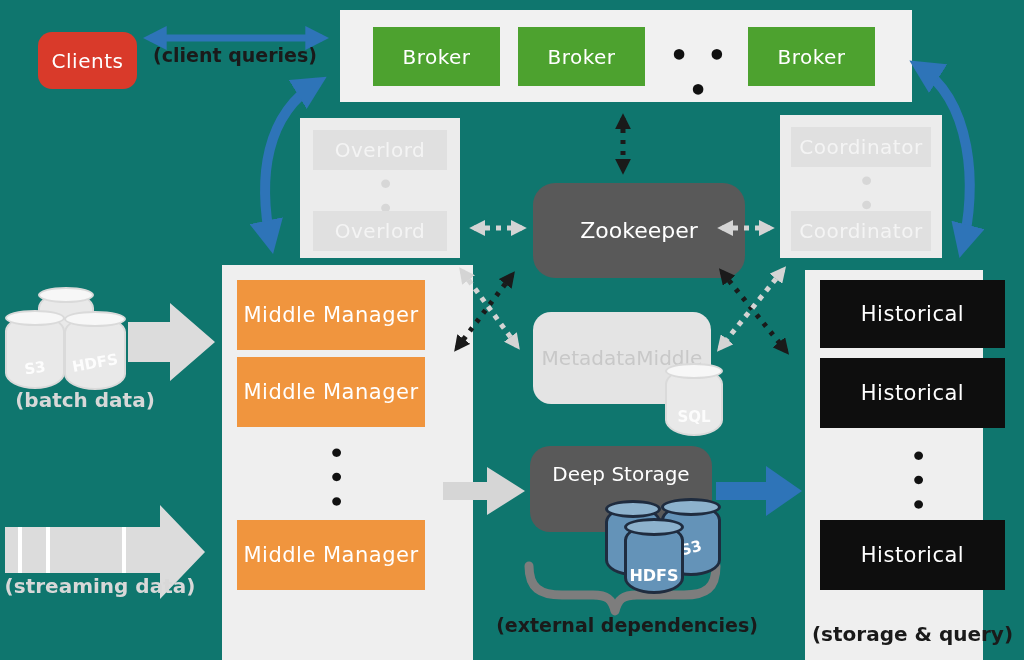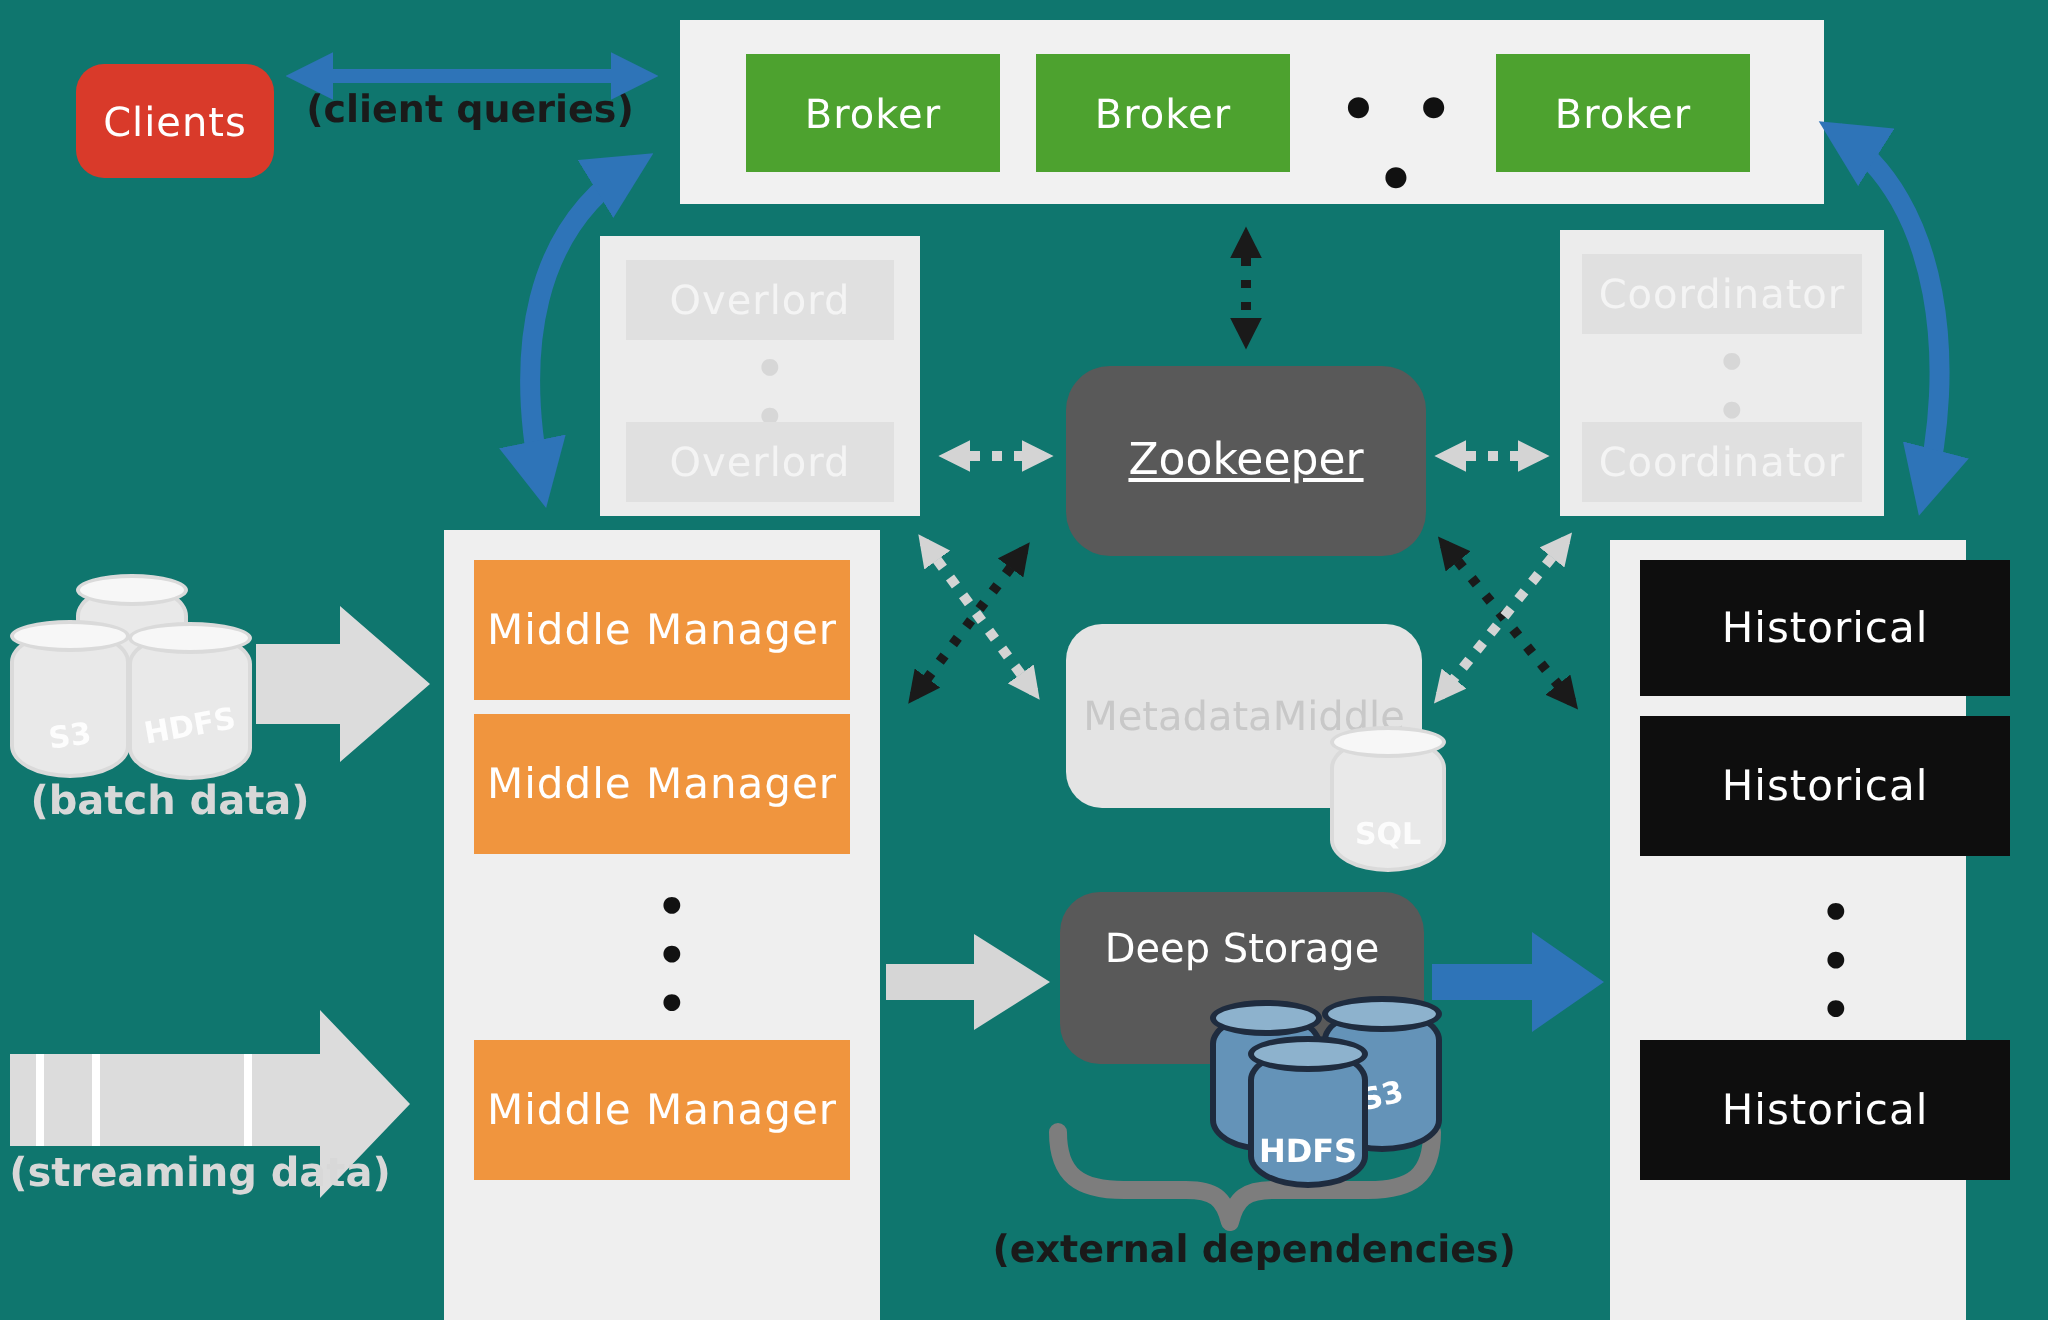--- a/index.html
+++ b/index.html
@@ -52,21 +52,21 @@
     <div class="vdots" style="left:72px;top:58px;color:#d7d7d7;">•••</div>
     <div class="box faded" style="left:13px;top:93px;width:134px;height:40px;">Overlord</div>
   </div>
 
   <div class="panel" style="left:780px;top:115px;width:162px;height:143px;background:#ececec;">
     <div class="box faded" style="left:11px;top:12px;width:140px;height:40px;">Coordinator</div>
     <div class="vdots" style="left:73px;top:58px;color:#d7d7d7;">•••</div>
     <div class="box faded" style="left:11px;top:96px;width:140px;height:40px;">Coordinator</div>
   </div>
 
-  <div class="darkbox" style="left:533px;top:183px;width:180px;height:95px;text-decoration:underline;">Zookeeper</div>
+  <div class="darkbox" style="left:533px;top:183px;width:212px;height:95px;">Zookeeper</div>
 
   <div class="abs" style="left:533px;top:312px;width:178px;height:92px;background:#e4e4e4;border-radius:18px;
        display:flex;flex-direction:row;align-items:center;justify-content:center;color:#c8c8c8;font-size:20px;line-height:1.45;">
     <span>Metadata</span>
     <span>Middle</span>
   </div>
   <div class="cyl graycyl z6" style="left:665px;top:368px;width:54px;height:64px;">
     <span class="lbl" style="font-size:15px;color:#fcfcfc;">SQL</span>
   </div>
 
@@ -74,32 +74,33 @@
     <span style="margin-top:16px;">Deep Storage</span>
   </div>
   <div class="cyl bluecyl z6" style="left:605px;top:506px;width:50px;height:64px;"></div>
   <div class="cyl bluecyl z6" style="left:661px;top:504px;width:54px;height:66px;">
     <span class="lbl" style="font-size:15px;bottom:16px;transform:rotate(-14deg);">S3</span>
   </div>
   <div class="cyl bluecyl z6" style="left:624px;top:524px;width:54px;height:64px;">
     <span class="lbl" style="font-size:16px;bottom:6px;">HDFS</span>
   </div>
 
-  <div class="panel" style="left:222px;top:265px;width:218px;height:395px;">
+  <div class="panel" style="left:222px;top:265px;width:251px;height:395px;">
     <div class="box orange" style="left:15px;top:15px;width:188px;height:70px;">Middle Manager</div>
     <div class="box orange" style="left:15px;top:92px;width:188px;height:70px;">Middle Manager</div>
     <div class="vdots" style="left:101px;top:180px;color:#111;">•••</div>
     <div class="box orange" style="left:15px;top:255px;width:188px;height:70px;">Middle Manager</div>
   </div>
 
   <div class="panel" style="left:805px;top:270px;width:178px;height:390px;">
     <div class="box black" style="left:15px;top:10px;width:185px;height:68px;">Historical</div>
     <div class="box black" style="left:15px;top:88px;width:185px;height:70px;">Historical</div>
     <div class="vdots" style="left:100px;top:178px;color:#111;">•••</div>
     <div class="box black" style="left:15px;top:250px;width:185px;height:70px;">Historical</div>
+    <div class="caption" style="left:0;top:352px;width:215px;font-size:20px;">(storage &amp; query)</div>
   </div>
 
   <div class="cyl graycyl z6" style="left:38px;top:292px;width:52px;height:66px;"></div>
   <div class="cyl graycyl z6" style="left:5px;top:315px;width:56px;height:70px;">
     <span class="lbl" style="font-size:15px;color:#fdfdfd;bottom:10px;transform:rotate(-8deg);">S3</span>
   </div>
   <div class="cyl graycyl z6" style="left:64px;top:316px;width:58px;height:70px;">
     <span class="lbl" style="font-size:15px;color:#fdfdfd;bottom:16px;transform:rotate(-10deg);">HDFS</span>
   </div>
   <div class="caption lightcap z7" style="left:0px;top:388px;width:170px;font-size:20px;">(batch data)</div>

